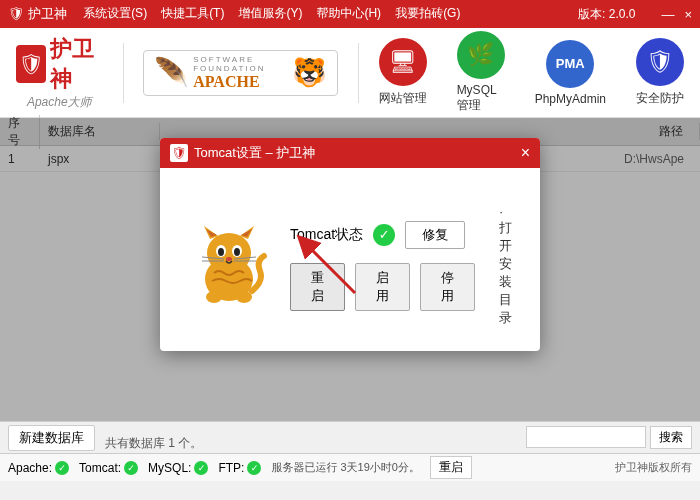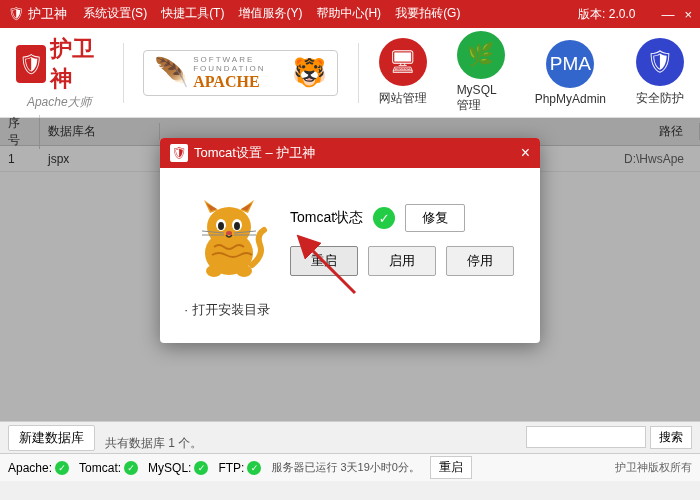--- a/index.html
+++ b/index.html
@@ -309,24 +309,23 @@
       justify-content: center;
       color: #cc2222;
       font-size: 12px;
     }
     .modal-close-btn {
       cursor: pointer;
       font-size: 16px;
       color: white;
     }
     .modal-body {
-      padding: 27px 24px 24px;
-      display: flex;
-      flex-direction: column;
-      gap: 16px;
+      padding: 36px 24px 24px;
+      display: flex;
+      gap: 24px;
     }
     .modal-status-row {
       display: flex;
       align-items: center;
       gap: 16px;
     }
     .tomcat-mascot {
       width: 90px;
       height: 90px;
       position: relative;
@@ -443,21 +442,21 @@
   <div class="nav-icons">
     <div class="nav-icon-item">
       <div class="nav-icon-circle">🖥</div>
       <span class="nav-icon-label">网站管理</span>
     </div>
     <div class="nav-icon-item">
       <div class="nav-icon-circle green">🌿</div>
       <span class="nav-icon-label">MySQL管理</span>
     </div>
     <div class="nav-icon-item">
-      <div class="nav-icon-circle blue" style="font-size:19px;font-weight:normal;">PMA</div>
+      <div class="nav-icon-circle blue" style="font-size:13px;font-weight:bold;">PMA</div>
       <span class="nav-icon-label">PhpMyAdmin</span>
     </div>
     <div class="nav-icon-item">
       <div class="nav-icon-circle" style="background:#3344cc;">🛡</div>
       <span class="nav-icon-label">安全防护</span>
     </div>
   </div>
 </div>
 
 <div class="main-content">

